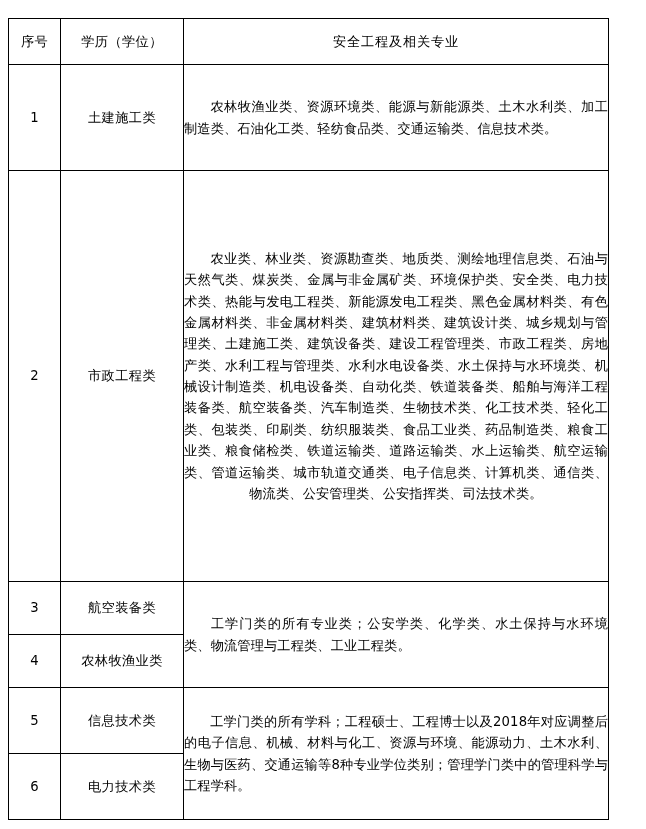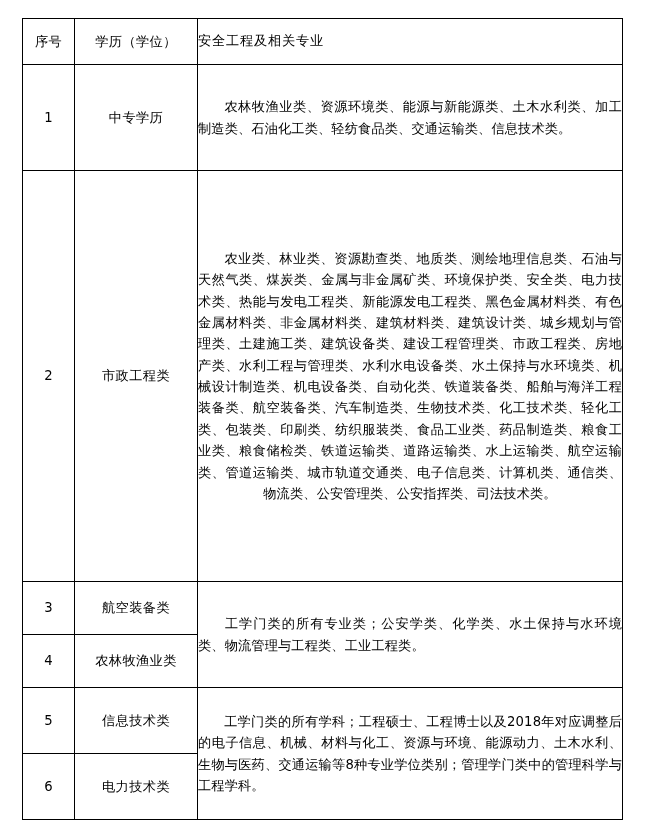--- a/index.html
+++ b/index.html
@@ -15,21 +15,21 @@
     overflow: hidden;
   }
   #page {
     position: relative;
     width: 646px;
     height: 829px;
     background: #ffffff;
   }
   table.spec-table {
     position: absolute;
-    left: 22px;
+    left: 8px;
     top: 18px;
     width: 600px;
     border-collapse: collapse;
     table-layout: fixed;
   }
   table.spec-table td {
     border: 1px solid #000000;
     padding: 0;
     vertical-align: middle;
     font-size: 13.2px;
@@ -47,24 +47,23 @@
   }
   .cell-no {
     text-align: center;
     font-size: 13px;
     font-family: "DejaVu Sans", "Liberation Sans", sans-serif;
   }
   .header-row td {
     height: 45px;
   }
   .header-title {
-    text-align: left;
+    text-align: center;
     font-size: 13.8px;
     letter-spacing: 0.8px;
-    font-family: Liberation Mono, monospace;
   }
   .major-body {
     padding: 7px 8px 7px 8px;
     text-align: justify;
     text-align-last: left;
     text-justify: inter-ideograph;
     font-size: 13.2px;
     line-height: 1.95;
     letter-spacing: 0.15px;
   }
@@ -91,21 +90,21 @@
     </colgroup>
     <tbody>
       <tr class="header-row">
         <td class="cell-center header-cell">序号</td>
         <td class="cell-center header-cell">学历（学位）</td>
         <td class="header-title">安全工程及相关专业</td>
       </tr>
 
       <tr class="row1">
         <td class="cell-no">1</td>
-        <td class="cell-center">中专学历</td>
+        <td class="cell-center">土建施工类</td>
         <td class="major-body"><span class="idt"></span><span>农林牧渔业类、资源环境类、能源与新能源类、土木水利类、加工制造类、石油化工类、轻纺食品类、交通运输类、信息技术类。</span></td>
       </tr>
 
       <tr class="row2">
         <td class="cell-no">2</td>
         <td class="cell-center">市政工程类</td>
         <td class="major-body center-last"><span class="idt"></span><span>农业类、林业类、资源勘查类、地质类、测绘地理信息类、石油与天然气类、煤炭类、金属与非金属矿类、环境保护类、安全类、电力技术类、热能与发电工程类、新能源发电工程类、黑色金属材料类、有色金属材料类、非金属材料类、建筑材料类、建筑设计类、城乡规划与管理类、土建施工类、建筑设备类、建设工程管理类、市政工程类、房地产类、水利工程与管理类、水利水电设备类、水土保持与水环境类、机械设计制造类、机电设备类、自动化类、铁道装备类、船舶与海洋工程装备类、航空装备类、汽车制造类、生物技术类、化工技术类、轻化工类、包装类、印刷类、纺织服装类、食品工业类、药品制造类、粮食工业类、粮食储检类、铁道运输类、道路运输类、水上运输类、航空运输类、管道运输类、城市轨道交通类、电子信息类、计算机类、通信类、物流类、公安管理类、公安指挥类、司法技术类。</span></td>
       </tr>
 
       <tr class="row3">

